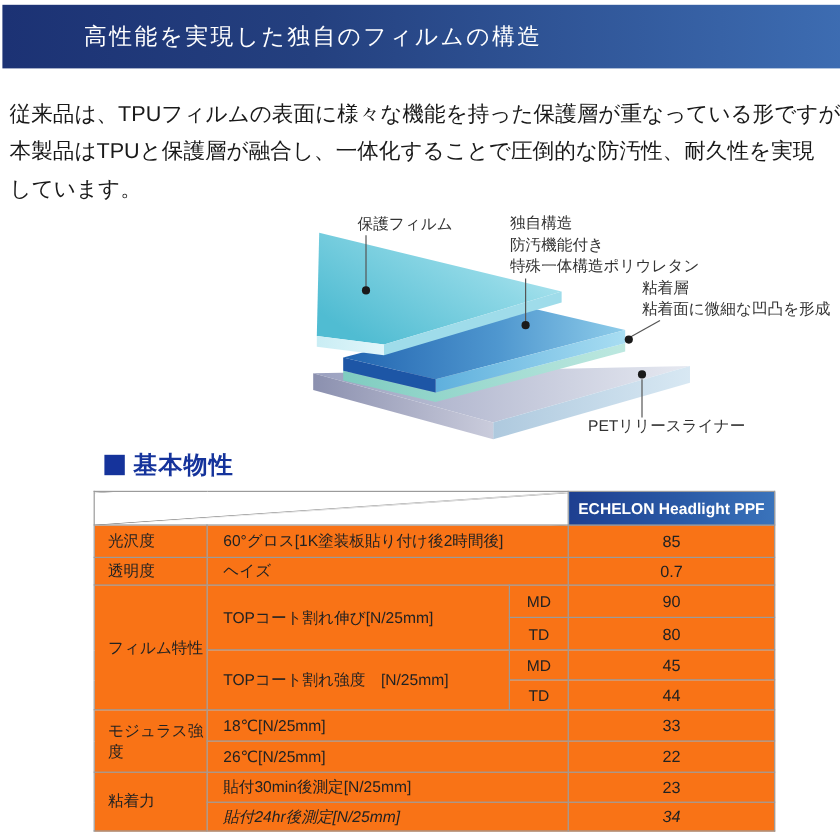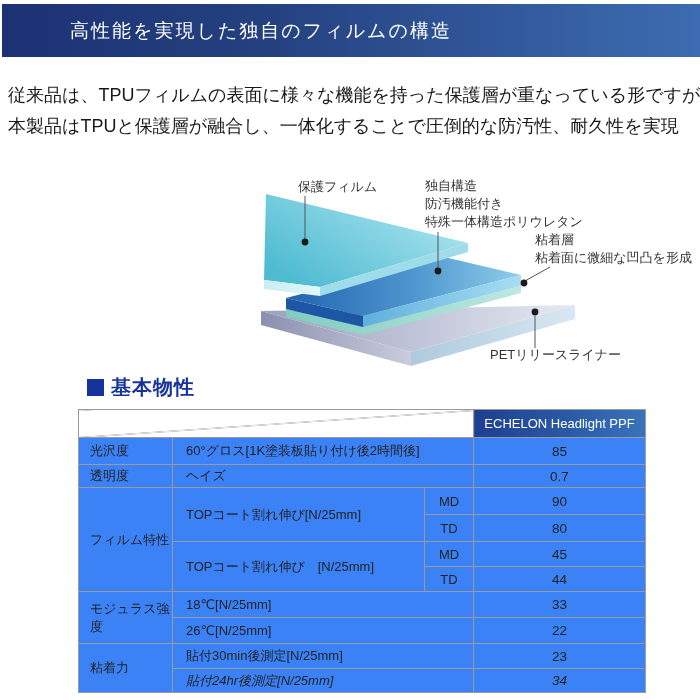--- a/index.html
+++ b/index.html
@@ -24,42 +24,43 @@
   .dlabel{font-size:13px;fill:#333333;}
 
   
   .section-head{position:absolute;left:75px;top:374px;display:flex;align-items:center;padding-left:12px;}
   .section-square{width:17px;height:17px;background:#15339b;margin-right:7px;}
   .section-title{font-size:20px;font-weight:bold;color:#15339b;letter-spacing:1px;white-space:nowrap;}
 
   
   .spec-table{position:absolute;left:78px;top:409px;border-collapse:collapse;table-layout:fixed;}
   .spec-table td{border:1px solid #9b9b9b;font-size:13px;color:#222222;
-                 padding:0;vertical-align:middle;background:#3b82f6;}
+                 padding:0;vertical-align:middle;background:#f97316;}
   .spec-table .cat{width:82px;padding-left:11px;}
   .spec-table .test{width:238px;padding-left:13px;}
   .spec-table .dir{width:48px;text-align:center;}
   .spec-table .val{width:171px;text-align:center;font-size:13.5px;}
   .spec-table .diag-cell{background:
       linear-gradient(to bottom right,transparent calc(50% - 0.6px),#9b9b9b calc(50% - 0.1px),#9b9b9b calc(50% + 0.1px),transparent calc(50% + 0.6px));}
   .spec-table .prod-cell{background:linear-gradient(90deg,#1e3f90 0%,#2a5aa6 55%,#3a73bb 100%);
-      color:#ffffff;font-weight:normal;text-align:center;font-size:13px;}
+      color:#ffffff;font-weight:bold;text-align:center;font-size:13px;}
 </style>
 </head>
 <body>
 
 <div id="stage">
 
   <div class="banner">
     <div class="banner-title">高性能を実現した独自のフィルムの構造</div>
   </div>
 
   <div class="intro">
     <div>従来品は、TPUフィルムの表面に様々な機能を持った保護層が重なっている形ですが、</div>
     <div>本製品はTPUと保護層が融合し、一体化することで圧倒的な防汚性、耐久性を実現</div>
+    <div>しています。</div>
   </div>
 
   <div class="diagram">
     <svg width="512" height="210" viewBox="0 0 512 210" xmlns="http://www.w3.org/2000/svg">
       <defs>
         <linearGradient id="grayTop" x1="0" y1="0" x2="1" y2="0">
           <stop offset="0" stop-color="#9aa0bf"></stop>
             <stop offset="1" stop-color="#e6e9f1"></stop>
         </linearGradient>
         <linearGradient id="grayFront" x1="0" y1="0" x2="1" y2="0">
@@ -164,21 +165,21 @@
         <td class="cat" rowspan="4">フィルム特性</td>
         <td class="test" rowspan="2">TOPコート割れ伸び[N/25mm]</td>
         <td class="dir">MD</td>
         <td class="val">90</td>
       </tr>
       <tr style="height:27px;">
         <td class="dir">TD</td>
         <td class="val">80</td>
       </tr>
       <tr style="height:25px;">
-        <td class="test" rowspan="2">TOPコート割れ伸び　[N/25mm]</td>
+        <td class="test" rowspan="2">TOPコート割れ強度　[N/25mm]</td>
         <td class="dir">MD</td>
         <td class="val">45</td>
       </tr>
       <tr style="height:25px;">
         <td class="dir">TD</td>
         <td class="val">44</td>
       </tr>
       <tr style="height:26px;">
         <td class="cat" rowspan="2">モジュラス強度</td>
         <td class="test" colspan="2">18℃[N/25mm]</td>

